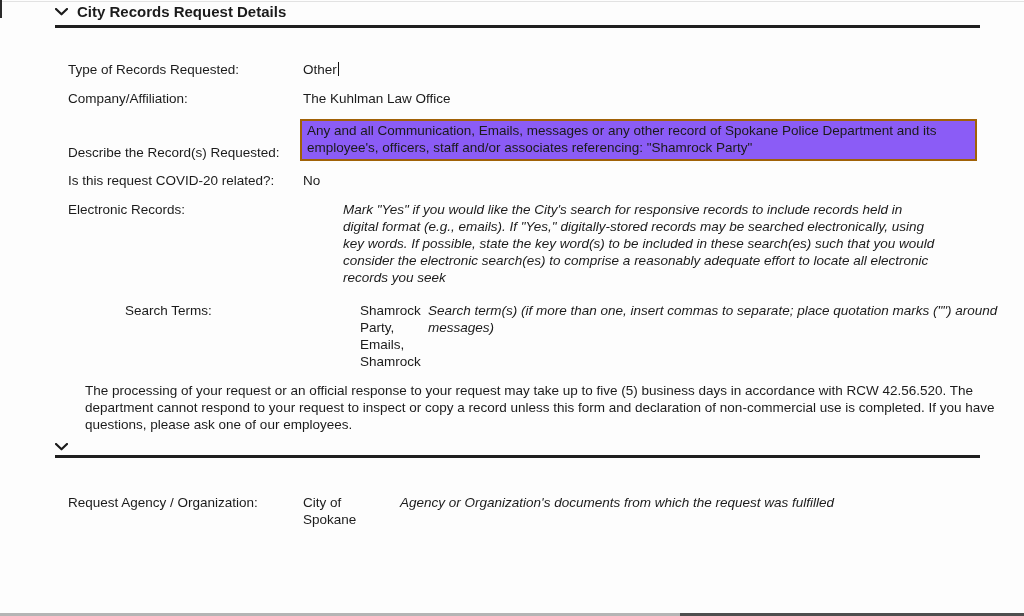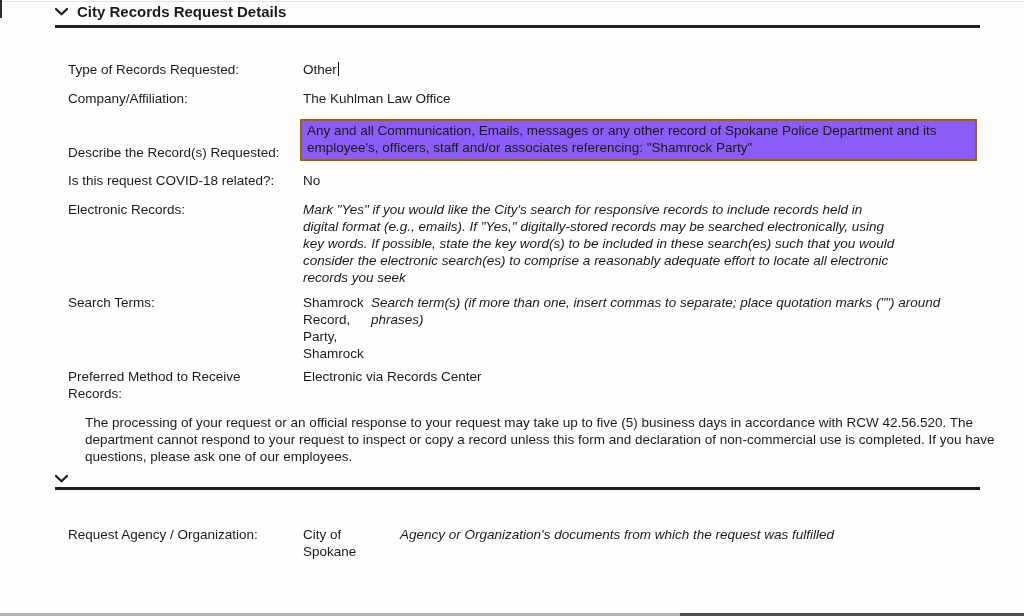--- a/index.html
+++ b/index.html
@@ -33,22 +33,22 @@
   .note-plain{width:596px;font-style:normal;}
 
   .value-box{
     width:646px;
     background:#8b5cf6;
     border:2px solid #a16207;
     padding:1px 22px 3px 5px;
     margin-left:-3px;
   }
   .row-boxed{margin-bottom:11px;align-items:flex-end;}
-  .row-ecr{margin-bottom:8px;}
-  .row-terms{margin-bottom:6px;}
+  .row-ecr{margin-bottom:16px;gap:40px;}
+  .row-terms{margin-bottom:6px;justify-content:flex-end;}
 
   .cursor{
     display:inline-block;width:1.5px;height:14px;background:#111;
     margin-left:1px;vertical-align:-2px;
   }
 
   .footer-note{margin-left:85px;width:925px;margin-top:12px;}
 
   .s2{margin-top:10px;}
   .rows-tracking{margin-left:68px;margin-top:36px;}
@@ -87,39 +87,35 @@
     </div>
 
 
 
     <div class="row row-boxed">
       <div class="label">Describe the Record(s) Requested:</div>
       <div class="value value-box">Any and all Communication, Emails, messages or any other record of Spokane Police Department and its employee's, officers, staff and/or associates referencing: "Shamrock Party"</div>
     </div>
 
     <div class="row">
-      <div class="label">Is this request COVID-18 related?:</div>
+      <div class="label">Is this request COVID-20 related?:</div>
       <div class="value">No</div>
     </div>
 
     <div class="row row-ecr">
       <div class="label">Electronic Records:</div>
       <div class="note">Mark "Yes" if you would like the City's search for responsive records to include records held in digital format (e.g., emails). If "Yes," digitally-stored records may be searched electronically, using key words. If possible, state the key word(s) to be included in these search(es) such that you would consider the electronic search(es) to comprise a reasonably adequate effort to locate all electronic records you seek</div>
     </div>
 
     <div class="row row-terms">
       <div class="label">Search Terms:</div>
-      <div class="value val-terms">Shamrock Record, Party, Shamrock</div>
-      <div class="note">Search term(s) (if more than one, insert commas to separate; place quotation marks ("") around phrases)</div>
+      <div class="value val-terms">Shamrock Party, Emails, Shamrock</div>
+      <div class="note">Search term(s) (if more than one, insert commas to separate; place quotation marks ("") around messages)</div>
     </div>
 
-    <div class="row">
-      <div class="label">Preferred Method to Receive Records:</div>
-      <div class="value">Electronic via Records Center</div>
-    </div>
 
   </div>
 
   <div class="footer-note">The processing of your request or an official response to your request may take up to five (5) business days in accordance with RCW 42.56.520. The department cannot respond to your request to inspect or copy a record unless this form and declaration of non-commercial use is completed. If you have questions, please ask one of our employees.</div>
 </div>
 
 <div class="s2">
   <div class="section-header">
     <span class="chev">
       <svg width="13" height="8" viewBox="0 0 13 8">

